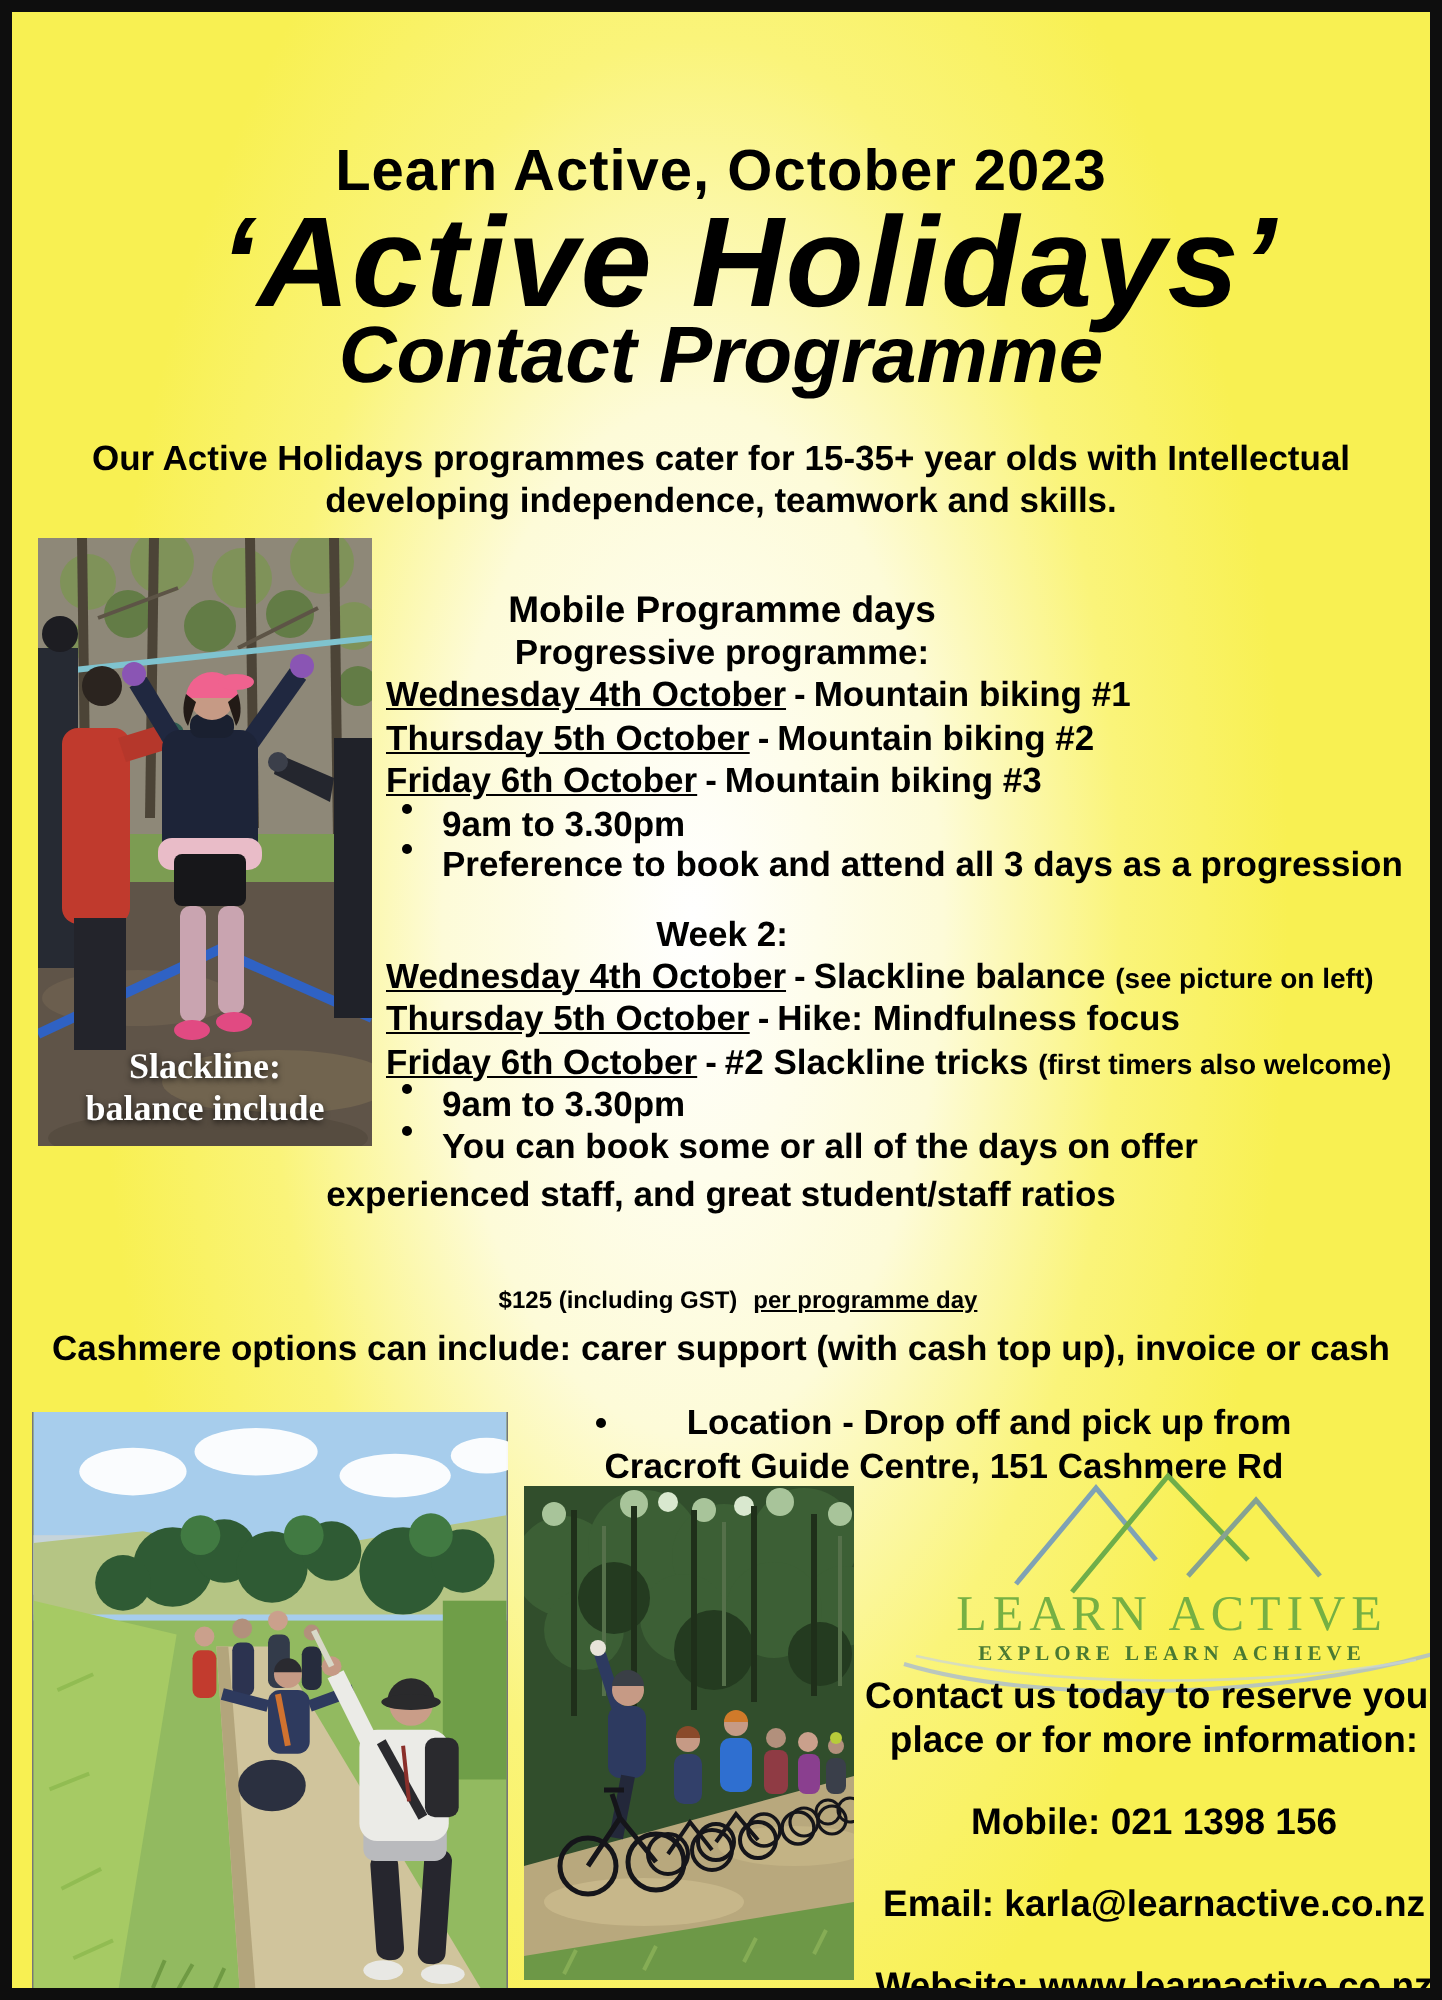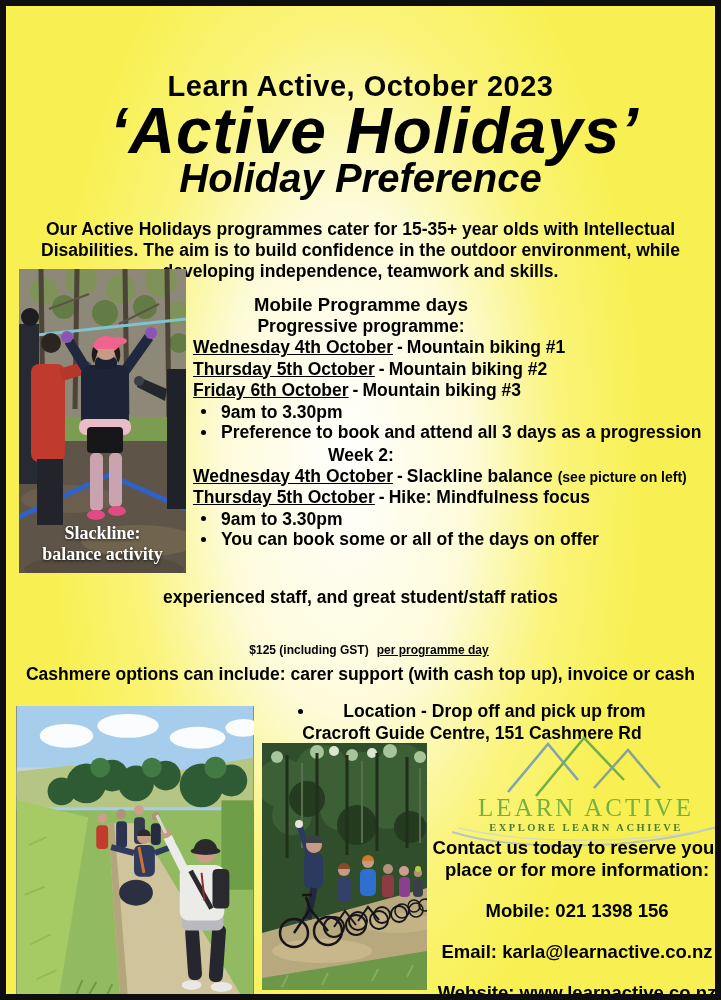--- a/index.html
+++ b/index.html
@@ -28,23 +28,23 @@
     font-family:"Liberation Serif",serif;font-weight:700;font-size:18px;line-height:21px;
     text-shadow:0 1px 3px rgba(0,0,0,.75);}
 
   .programme{left:187px;top:288px;width:528px;font-size:17.5px;}
   .prog-center{width:336px;text-align:center;}
   .prog-heading{font-size:18.5px;}
   .day-row{line-height:20.5px;white-space:nowrap;}
   .date-u{text-decoration:underline;}
   .sep{margin:0 4px;}
   .small-note{font-size:14px;}
-  .bullet-row{display:flex;align-items:center;line-height:20.5px;}
+  .bullet-row{display:flex;align-items:flex-start;line-height:20.5px;}
   .dot{width:5px;height:5px;border-radius:50%;background:#000;margin:0 15px 0 8px;flex:none;}
-  .week2{margin-top:2px;}
+  .week2{margin-top:14px;}
 
   .staffing{top:581px;font-size:17.5px;line-height:21.5px;}
   .price-line{top:637px;font-size:12px;margin-left:17px;}
   .u{text-decoration:underline;margin-left:8px;}
   .payment{top:658px;font-size:17.5px;}
 
   .location{left:276px;top:694px;width:380px;text-align:center;font-size:17.5px;line-height:22px;}
   .loc-first{display:flex;justify-content:center;align-items:center;}
   .loc-first .dot{margin:0 40px 0 0;}
 
@@ -59,25 +59,24 @@
   .contact{left:425px;top:831px;width:292px;text-align:center;font-size:18.5px;line-height:22px;}
   .contact-line{margin-top:19px;}
 </style>
 </head>
 <body>
 
 <div class="page">
 
   <div class="abs ctr kicker">Learn Active, October 2023</div>
   <div class="abs ctr title">‘Active Holidays’</div>
-  <div class="abs ctr subtitle">Holiday Preference</div>
+  <div class="abs ctr subtitle">Contact Programme</div>
 
   <div class="abs ctr intro">
     <div>Our Active Holidays programmes cater for 15-35+ year olds with Intellectual</div>
-    <div>Disabilities. The aim is to build confidence in the outdoor environment, while</div>
     <div>developing independence, teamwork and skills.</div>
   </div>
 
   <div class="photo slackline-photo">
     <svg viewBox="0 0 167 304">
       <rect width="167" height="304" fill="#8e8878"></rect>
       <g fill="#7d9454" opacity=".85">
         <circle cx="25" cy="22" r="14"></circle>
           <circle cx="62" cy="12" r="16"></circle>
           <circle cx="102" cy="20" r="15"></circle>
@@ -135,21 +134,21 @@
       <ellipse cx="99" cy="72" rx="9" ry="4" fill="#f0628f"></ellipse>
       <path d="M74,78 q-3,10 1,16 l4,-12 Z" fill="#221a16"></path>
       <path d="M100,78 q3,10 -1,16 l-4,-12 Z" fill="#221a16"></path>
 
       <rect x="148" y="100" width="19" height="140" fill="#202229"></rect>
       <polygon points="148,120 120,108 118,118 146,132" fill="#24262e"></polygon>
       <circle cx="120" cy="112" r="5" fill="#3b3f4a"></circle>
     </svg>
     <div class="slack-caption">
       <div>Slackline:</div>
-      <div>balance activity</div>
+      <div>balance include</div>
     </div>
   </div>
 
   <div class="abs programme">
     <div class="prog-center prog-heading">Mobile Programme days</div>
     <div class="prog-center">Progressive programme:</div>
 
     <div class="day-row">
       <span class="date-u">Wednesday 4th October</span><span class="sep">-</span><span>Mountain biking #1</span> <span class="small-note"></span>
     </div>
@@ -169,20 +168,23 @@
       <span>Preference to book and attend all 3 days as a progression</span>
     </div>
 
     <div class="prog-center week2">Week 2:</div>
 
     <div class="day-row">
       <span class="date-u">Wednesday 4th October</span><span class="sep">-</span><span>Slackline balance</span> <span class="small-note">(see picture on left)</span>
     </div>
     <div class="day-row">
       <span class="date-u">Thursday 5th October</span><span class="sep">-</span><span>Hike: Mindfulness focus</span> <span class="small-note"></span>
+    </div>
+    <div class="day-row">
+      <span class="date-u">Friday 6th October</span><span class="sep">-</span><span>#2 Slackline tricks</span> <span class="small-note">(first timers also welcome)</span>
     </div>
 
     <div class="bullet-row">
       <span class="dot"></span>
       <span>9am to 3.30pm</span>
     </div>
     <div class="bullet-row">
       <span class="dot"></span>
       <span>You can book some or all of the days on offer</span>
     </div>

